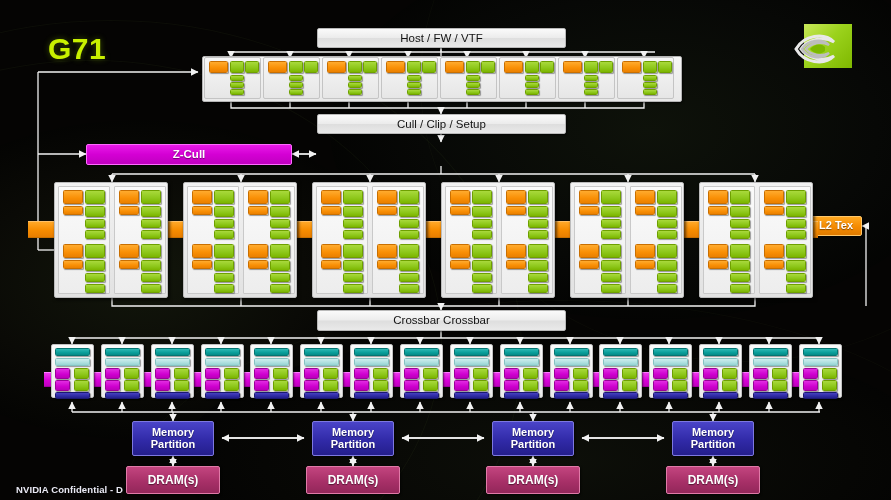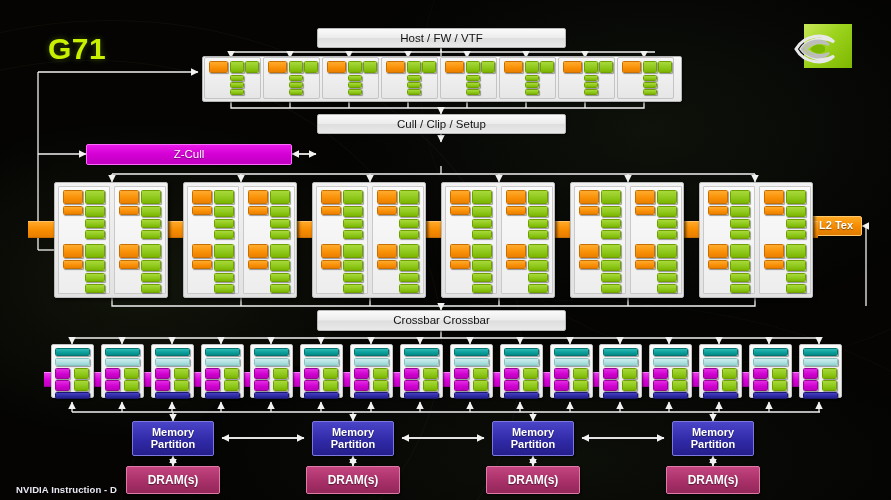--- a/index.html
+++ b/index.html
@@ -34,21 +34,21 @@
   #logo svg{position:absolute;left:0;top:6px;}
 
   
   .lbl{position:absolute;box-sizing:border-box;
        background:linear-gradient(180deg,#fafafa 0%,#ececec 48%,#dedede 52%,#e9e9e9 100%);
        border:1px solid #b9b9b9;border-radius:2px;color:#121212;
        font-size:11.5px;text-align:center;line-height:1.05;
        display:flex;align-items:center;justify-content:center;
        box-shadow:1px 1px 2px rgba(0,0,0,.6);}
   .zcull{background:linear-gradient(180deg,#e81ae8 0%,#d400d4 50%,#c000c0 100%);
-         border:1px solid #ff6bff;color:#fff;font-weight:normal;font-size:11.5px;
+         border:1px solid #ff6bff;color:#fff;font-weight:bold;font-size:11.5px;
          text-shadow:0 1px 1px rgba(0,0,0,.45);}
   .l2tex{background:linear-gradient(180deg,#ffa821 0%,#f58a00 55%,#e07b00 100%);
          border:1px solid #ffc76a;color:#fff;font-weight:bold;font-size:11px;
          text-shadow:0 1px 1px rgba(0,0,0,.45);}
   .mempart{background:linear-gradient(180deg,#4a44c8 0%,#312aa8 55%,#241e8c 100%);
            border:1px solid #7d78e0;color:#fff;font-weight:bold;font-size:11px;
            text-shadow:0 1px 1px rgba(0,0,0,.5);flex-direction:column;}
   .dram{background:linear-gradient(180deg,#c3457f 0%,#a83068 55%,#93275a 100%);
         border:1px solid #e07aa8;color:#fff;font-weight:bold;font-size:12px;
         text-shadow:0 1px 1px rgba(0,0,0,.5);}
@@ -684,14 +684,14 @@
         <span>Partition</span>
       </div>
     </div>
   <div id="dram-row">
       <div class="lbl dram" style="left: 126px; top: 466px; width: 94px; height: 28px;">DRAM(s)</div>
       <div class="lbl dram" style="left: 306px; top: 466px; width: 94px; height: 28px;">DRAM(s)</div>
       <div class="lbl dram" style="left: 486px; top: 466px; width: 94px; height: 28px;">DRAM(s)</div>
       <div class="lbl dram" style="left: 666px; top: 466px; width: 94px; height: 28px;">DRAM(s)</div>
     </div>
 
-  <div id="footer">NVIDIA Instruction - D</div>
+  <div id="footer">NVIDIA Confidential - D</div>
 </div>
 
 </body></html>

